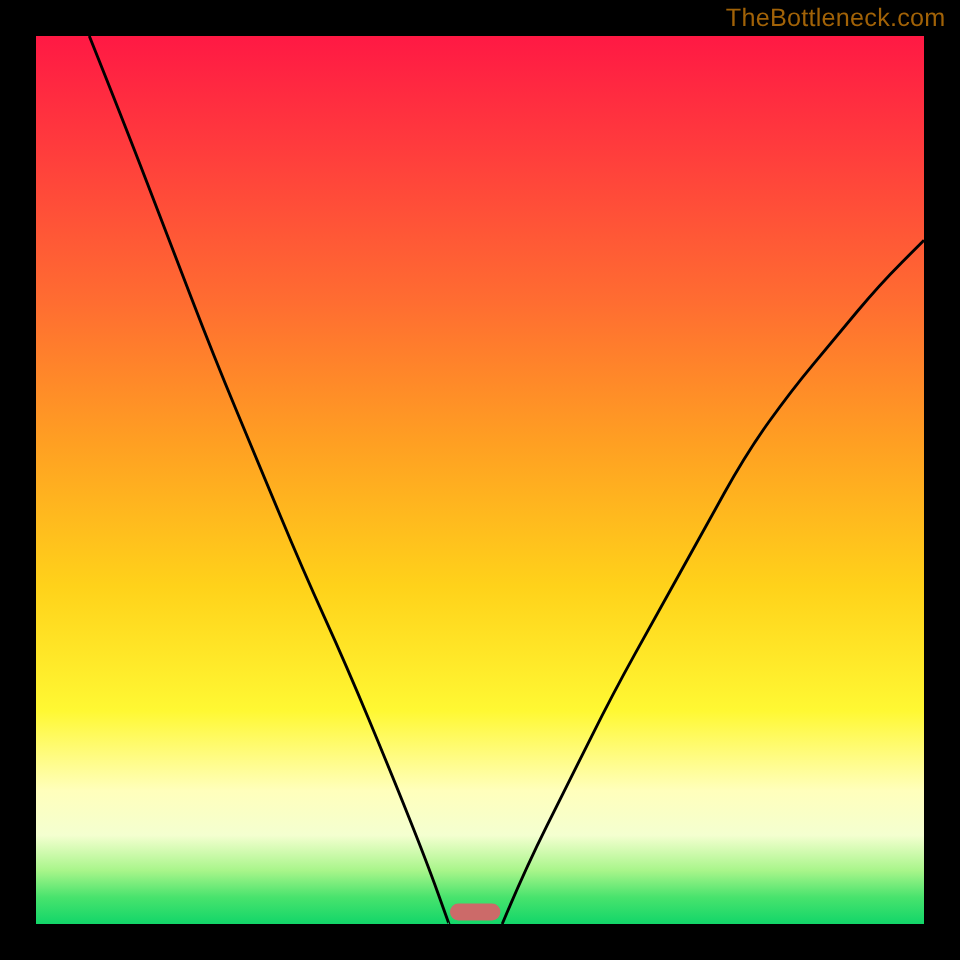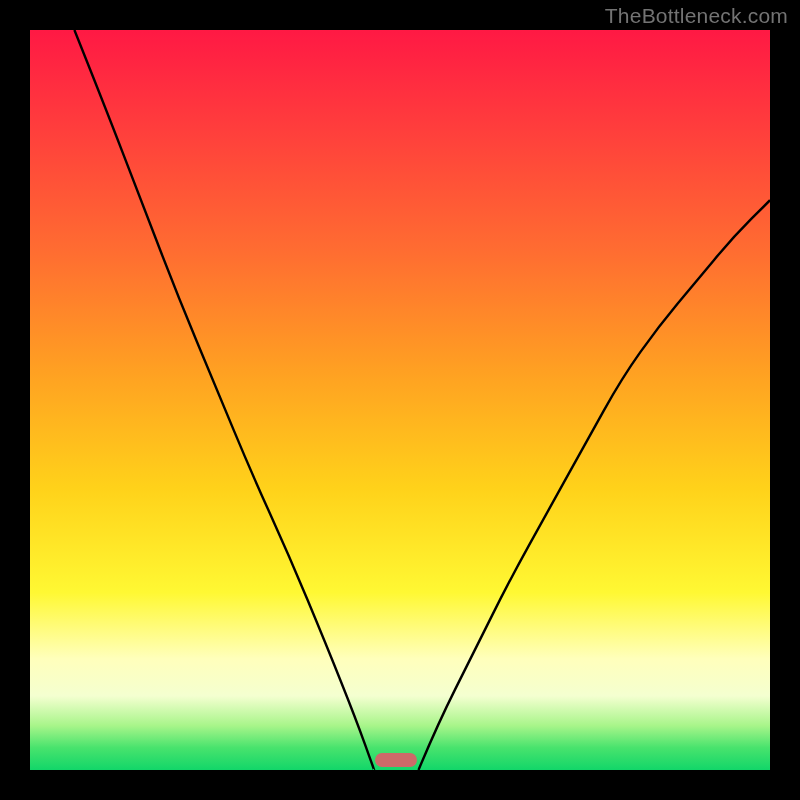--- a/index.html
+++ b/index.html
@@ -16,21 +16,21 @@
     top: 0;
     left: 0;
     width: 800px;
     height: 800px;
     background: #000;
   }
   .watermark {
     position: absolute;
     top: 4px;
     right: 12px;
-    color: #737373;
+    color: #a16207;
     font-size: 21px;
     font-weight: 500;
     letter-spacing: 0.2px;
     z-index: 50;
   }
   .plot {
     position: absolute;
     left: 30px;
     top: 30px;
     width: 740px;

